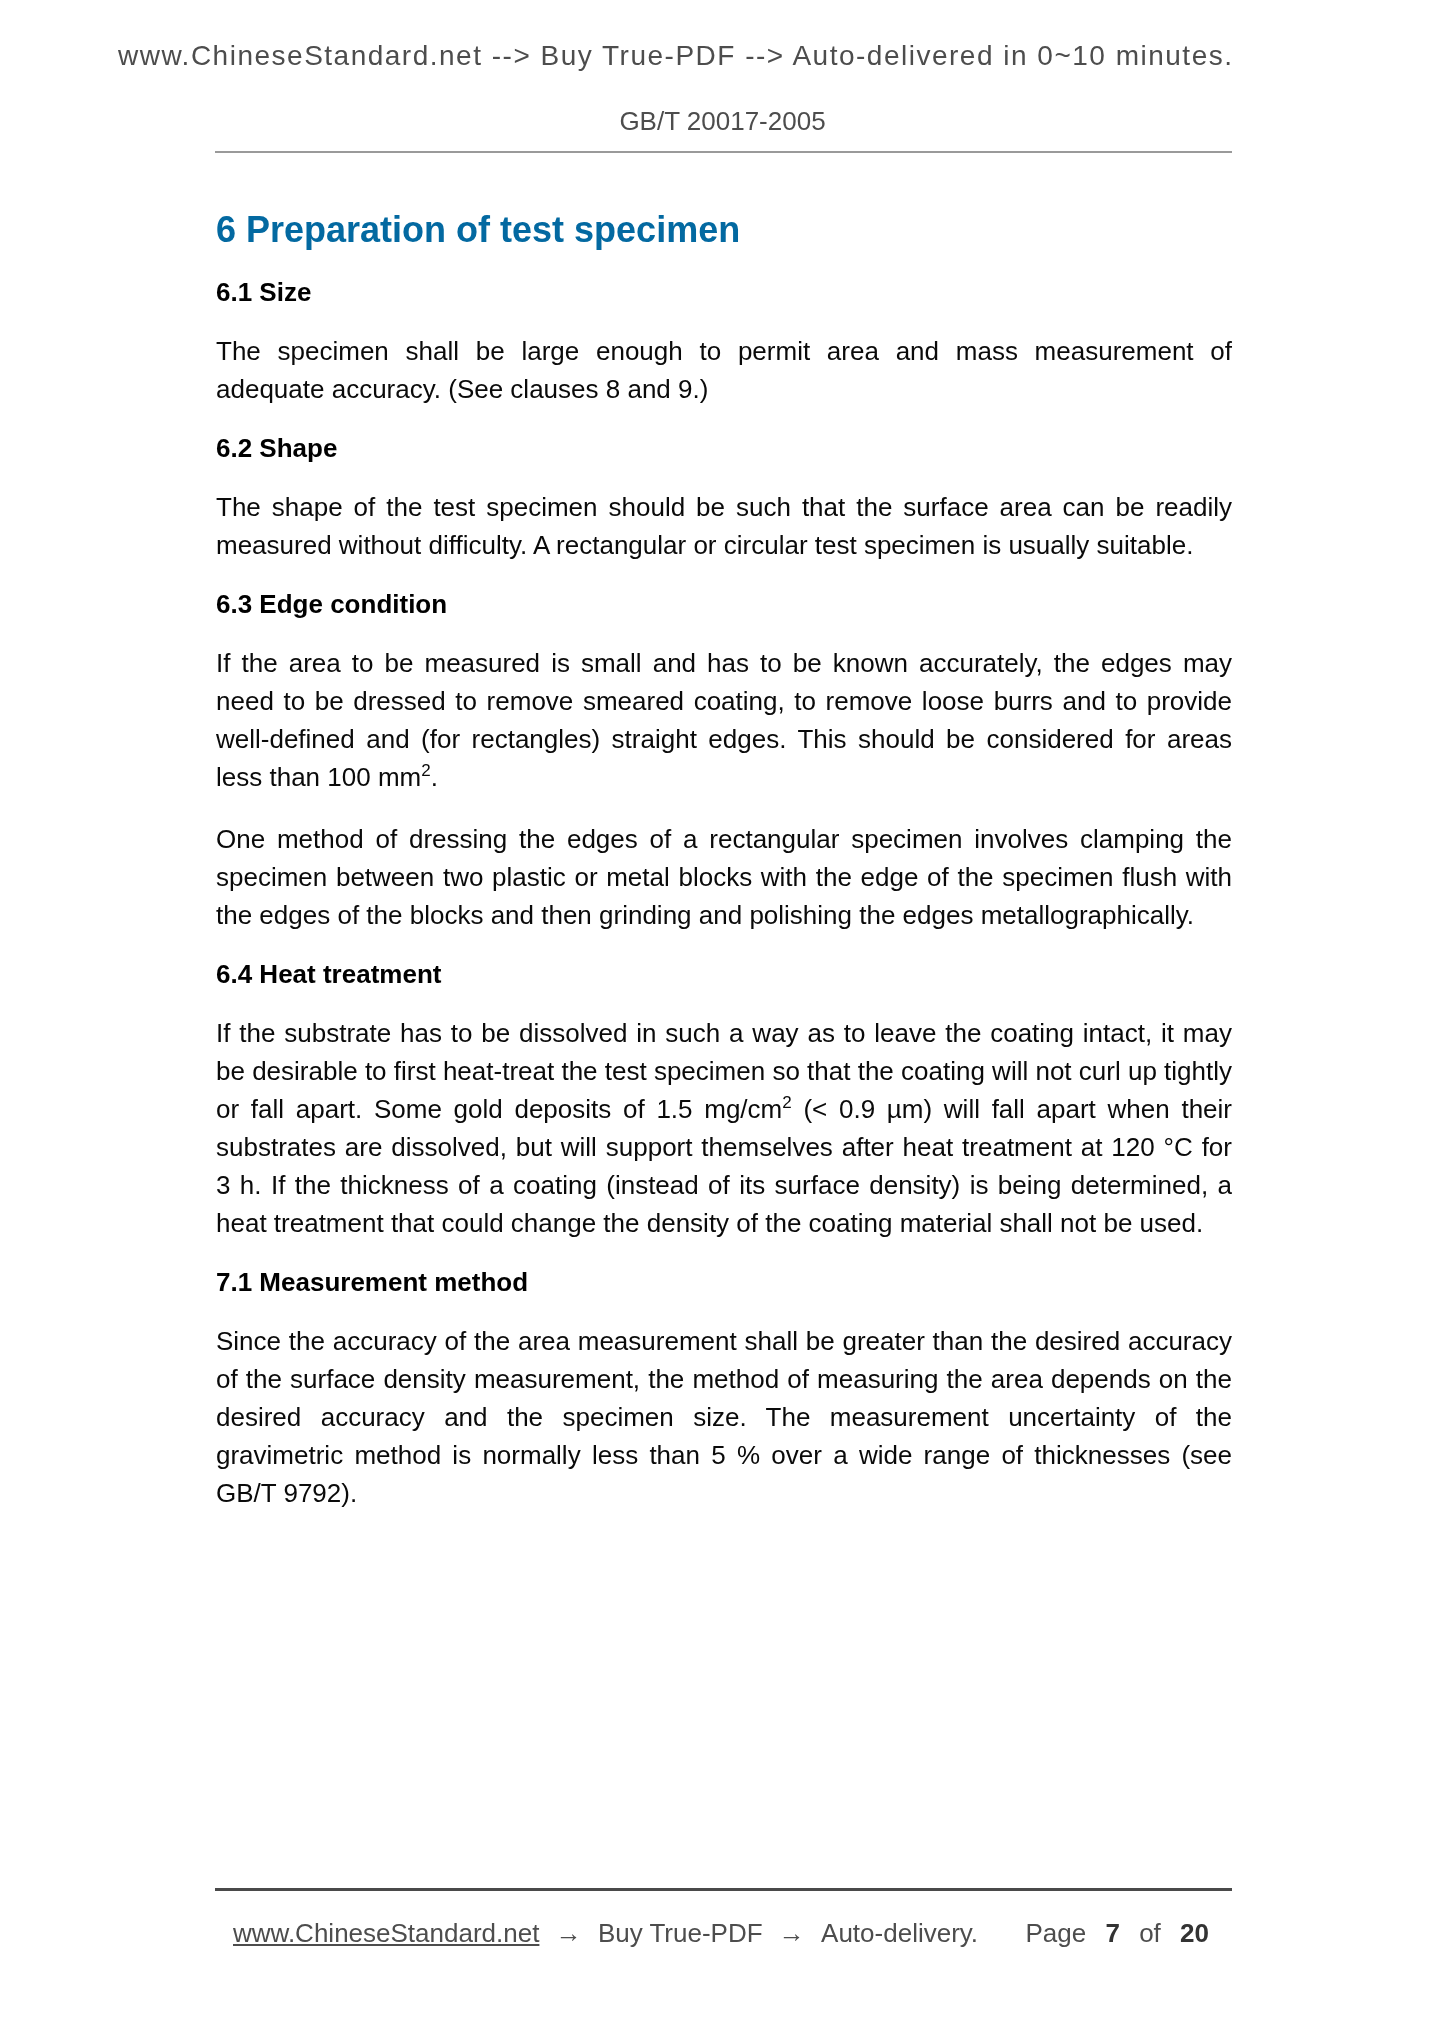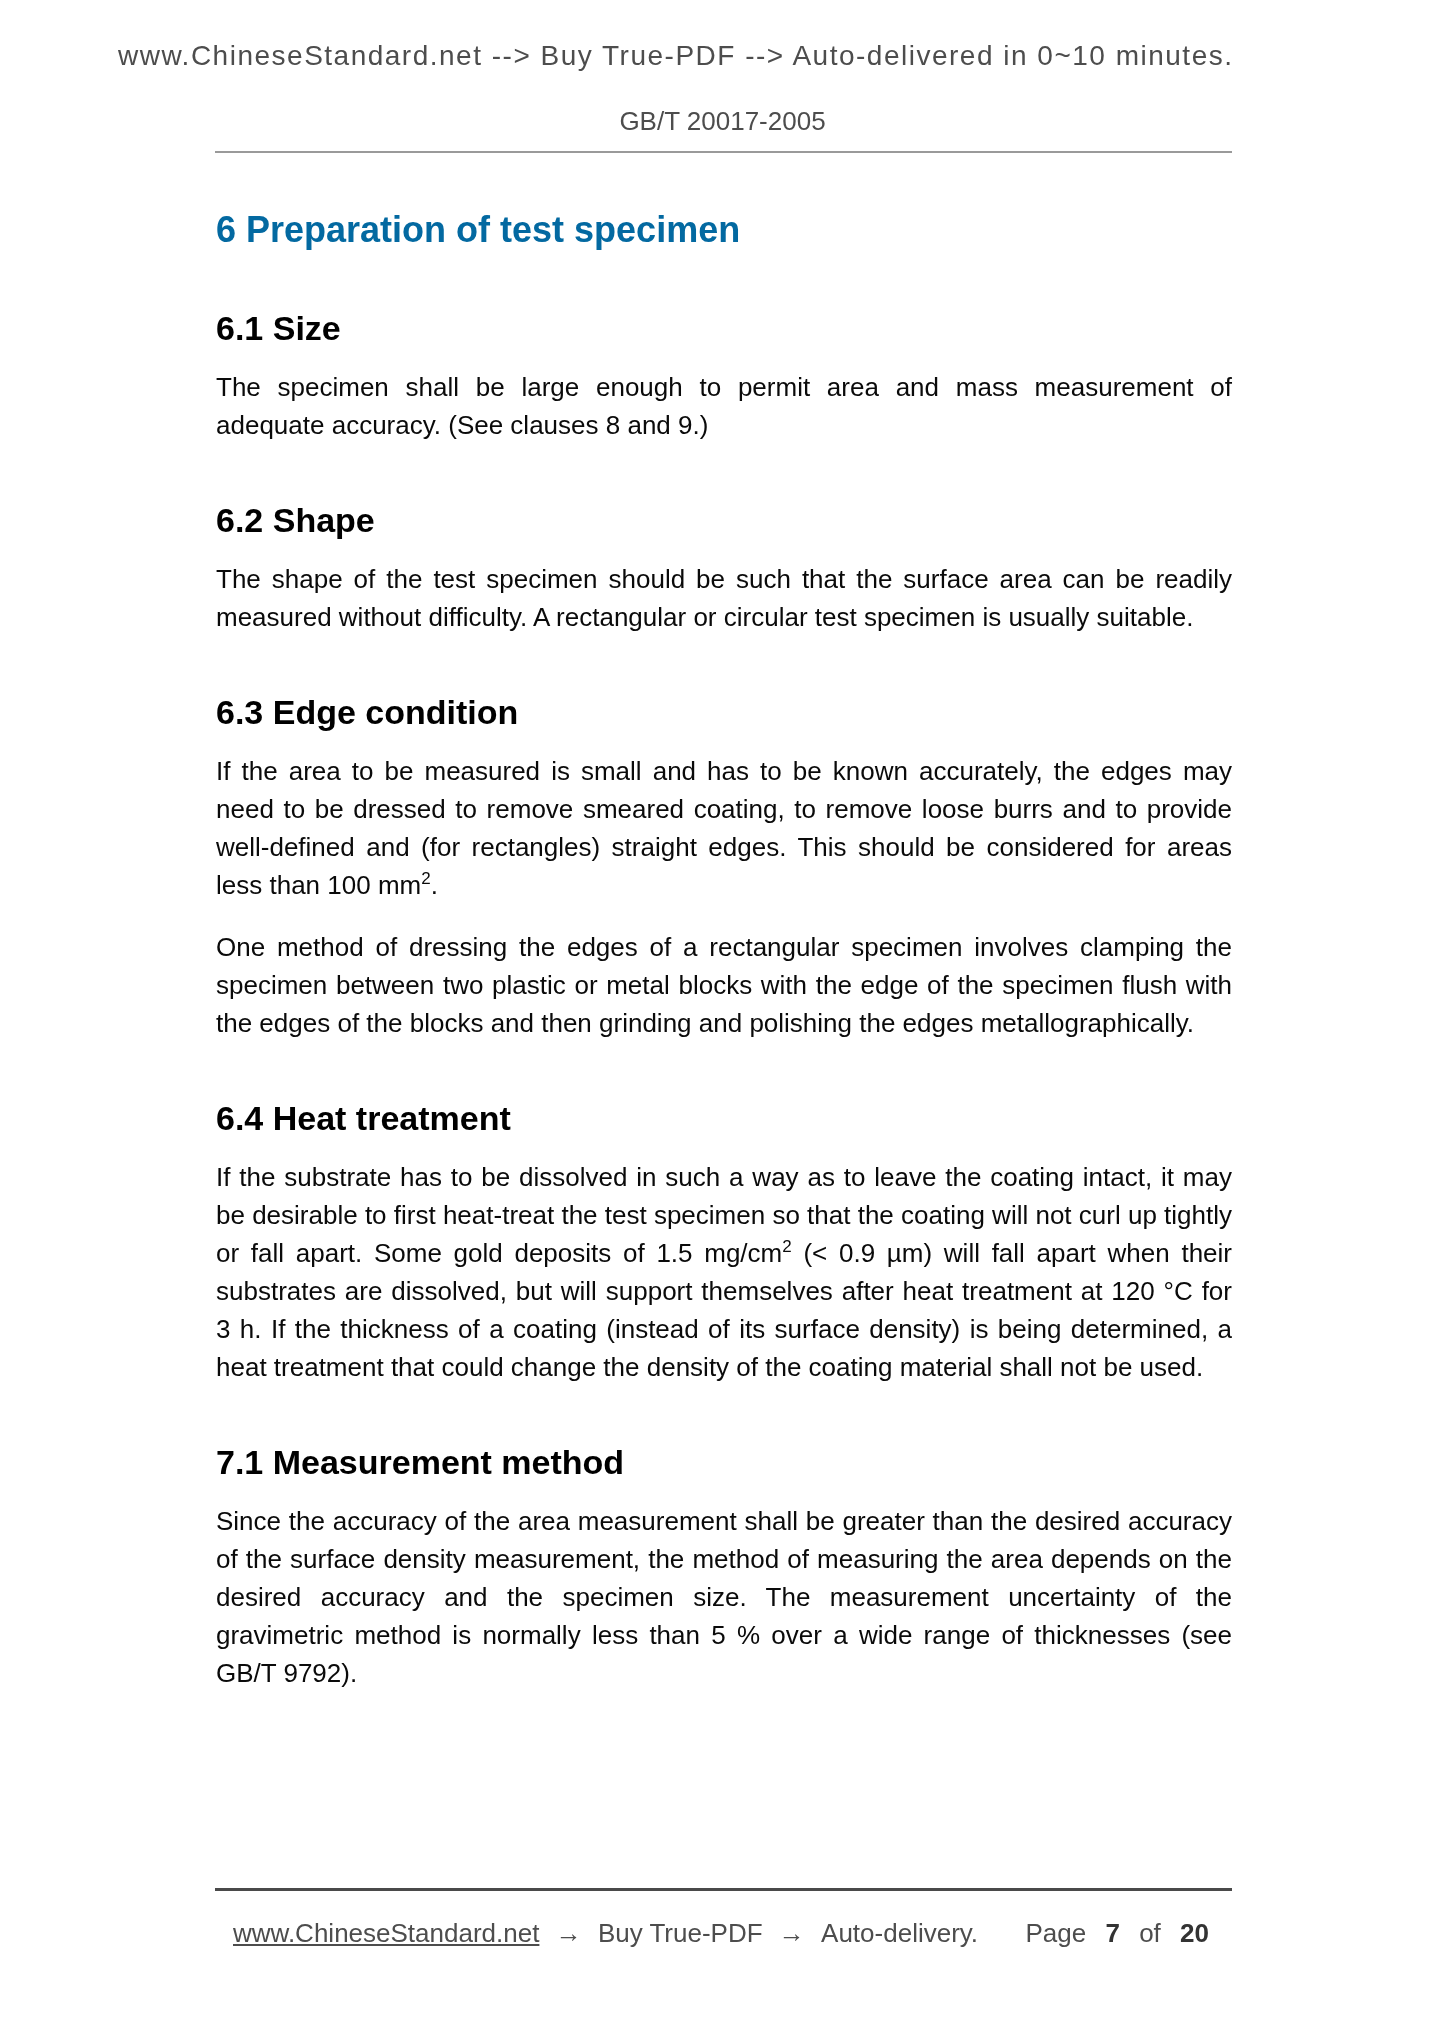--- a/index.html
+++ b/index.html
@@ -54,25 +54,25 @@
   }
   .doc h1 {
     font-size: 36px;
     line-height: 44px;
     font-weight: bold;
     color: #0369a1;
     margin: 0;
   }
   .doc h1.sect7 { margin-top: 58px; }
   .doc h2 {
-    font-size: 34px;
+    font-size: 26px;
     line-height: 32px;
     font-weight: bold;
     color: #000000;
-    margin: 60px 0 0 0;
+    margin: 24px 0 0 0;
   }
   .doc p {
     font-size: 26px;
     line-height: 38px;
     text-align: justify;
     color: #0a0a0a;
     margin: 24px 0 0 0;
   }
   .doc sup {
     font-size: 17px;

